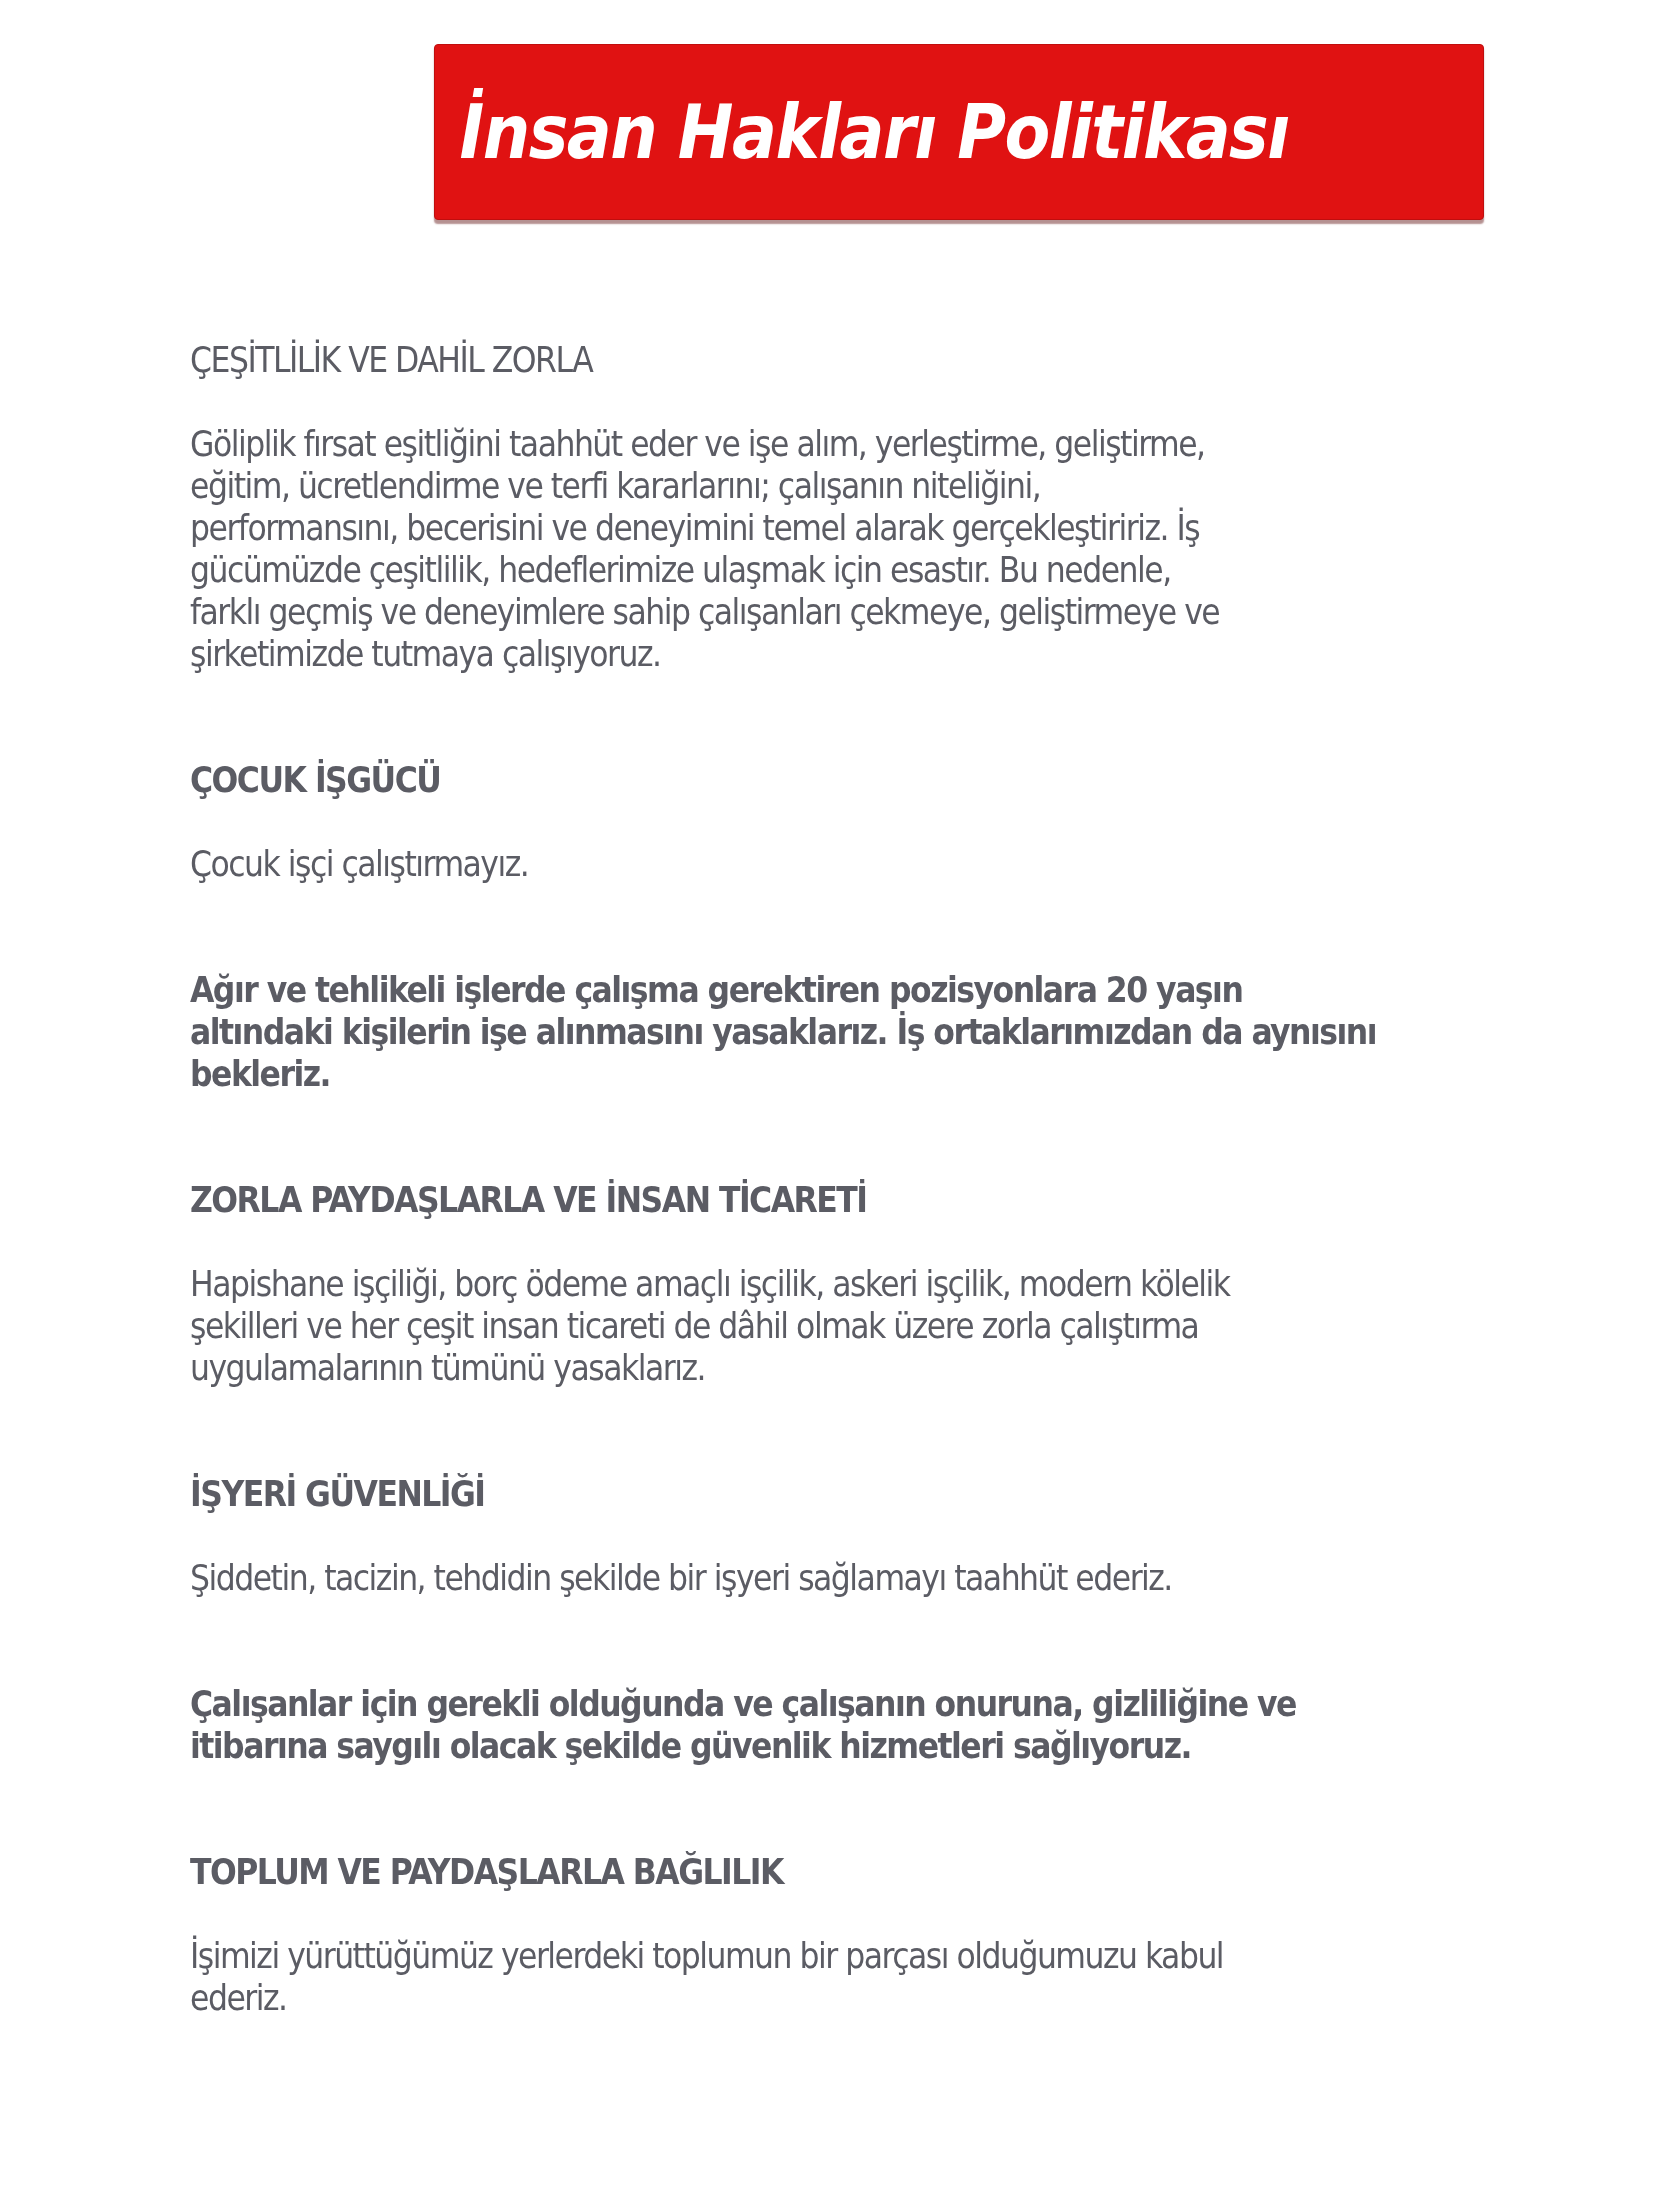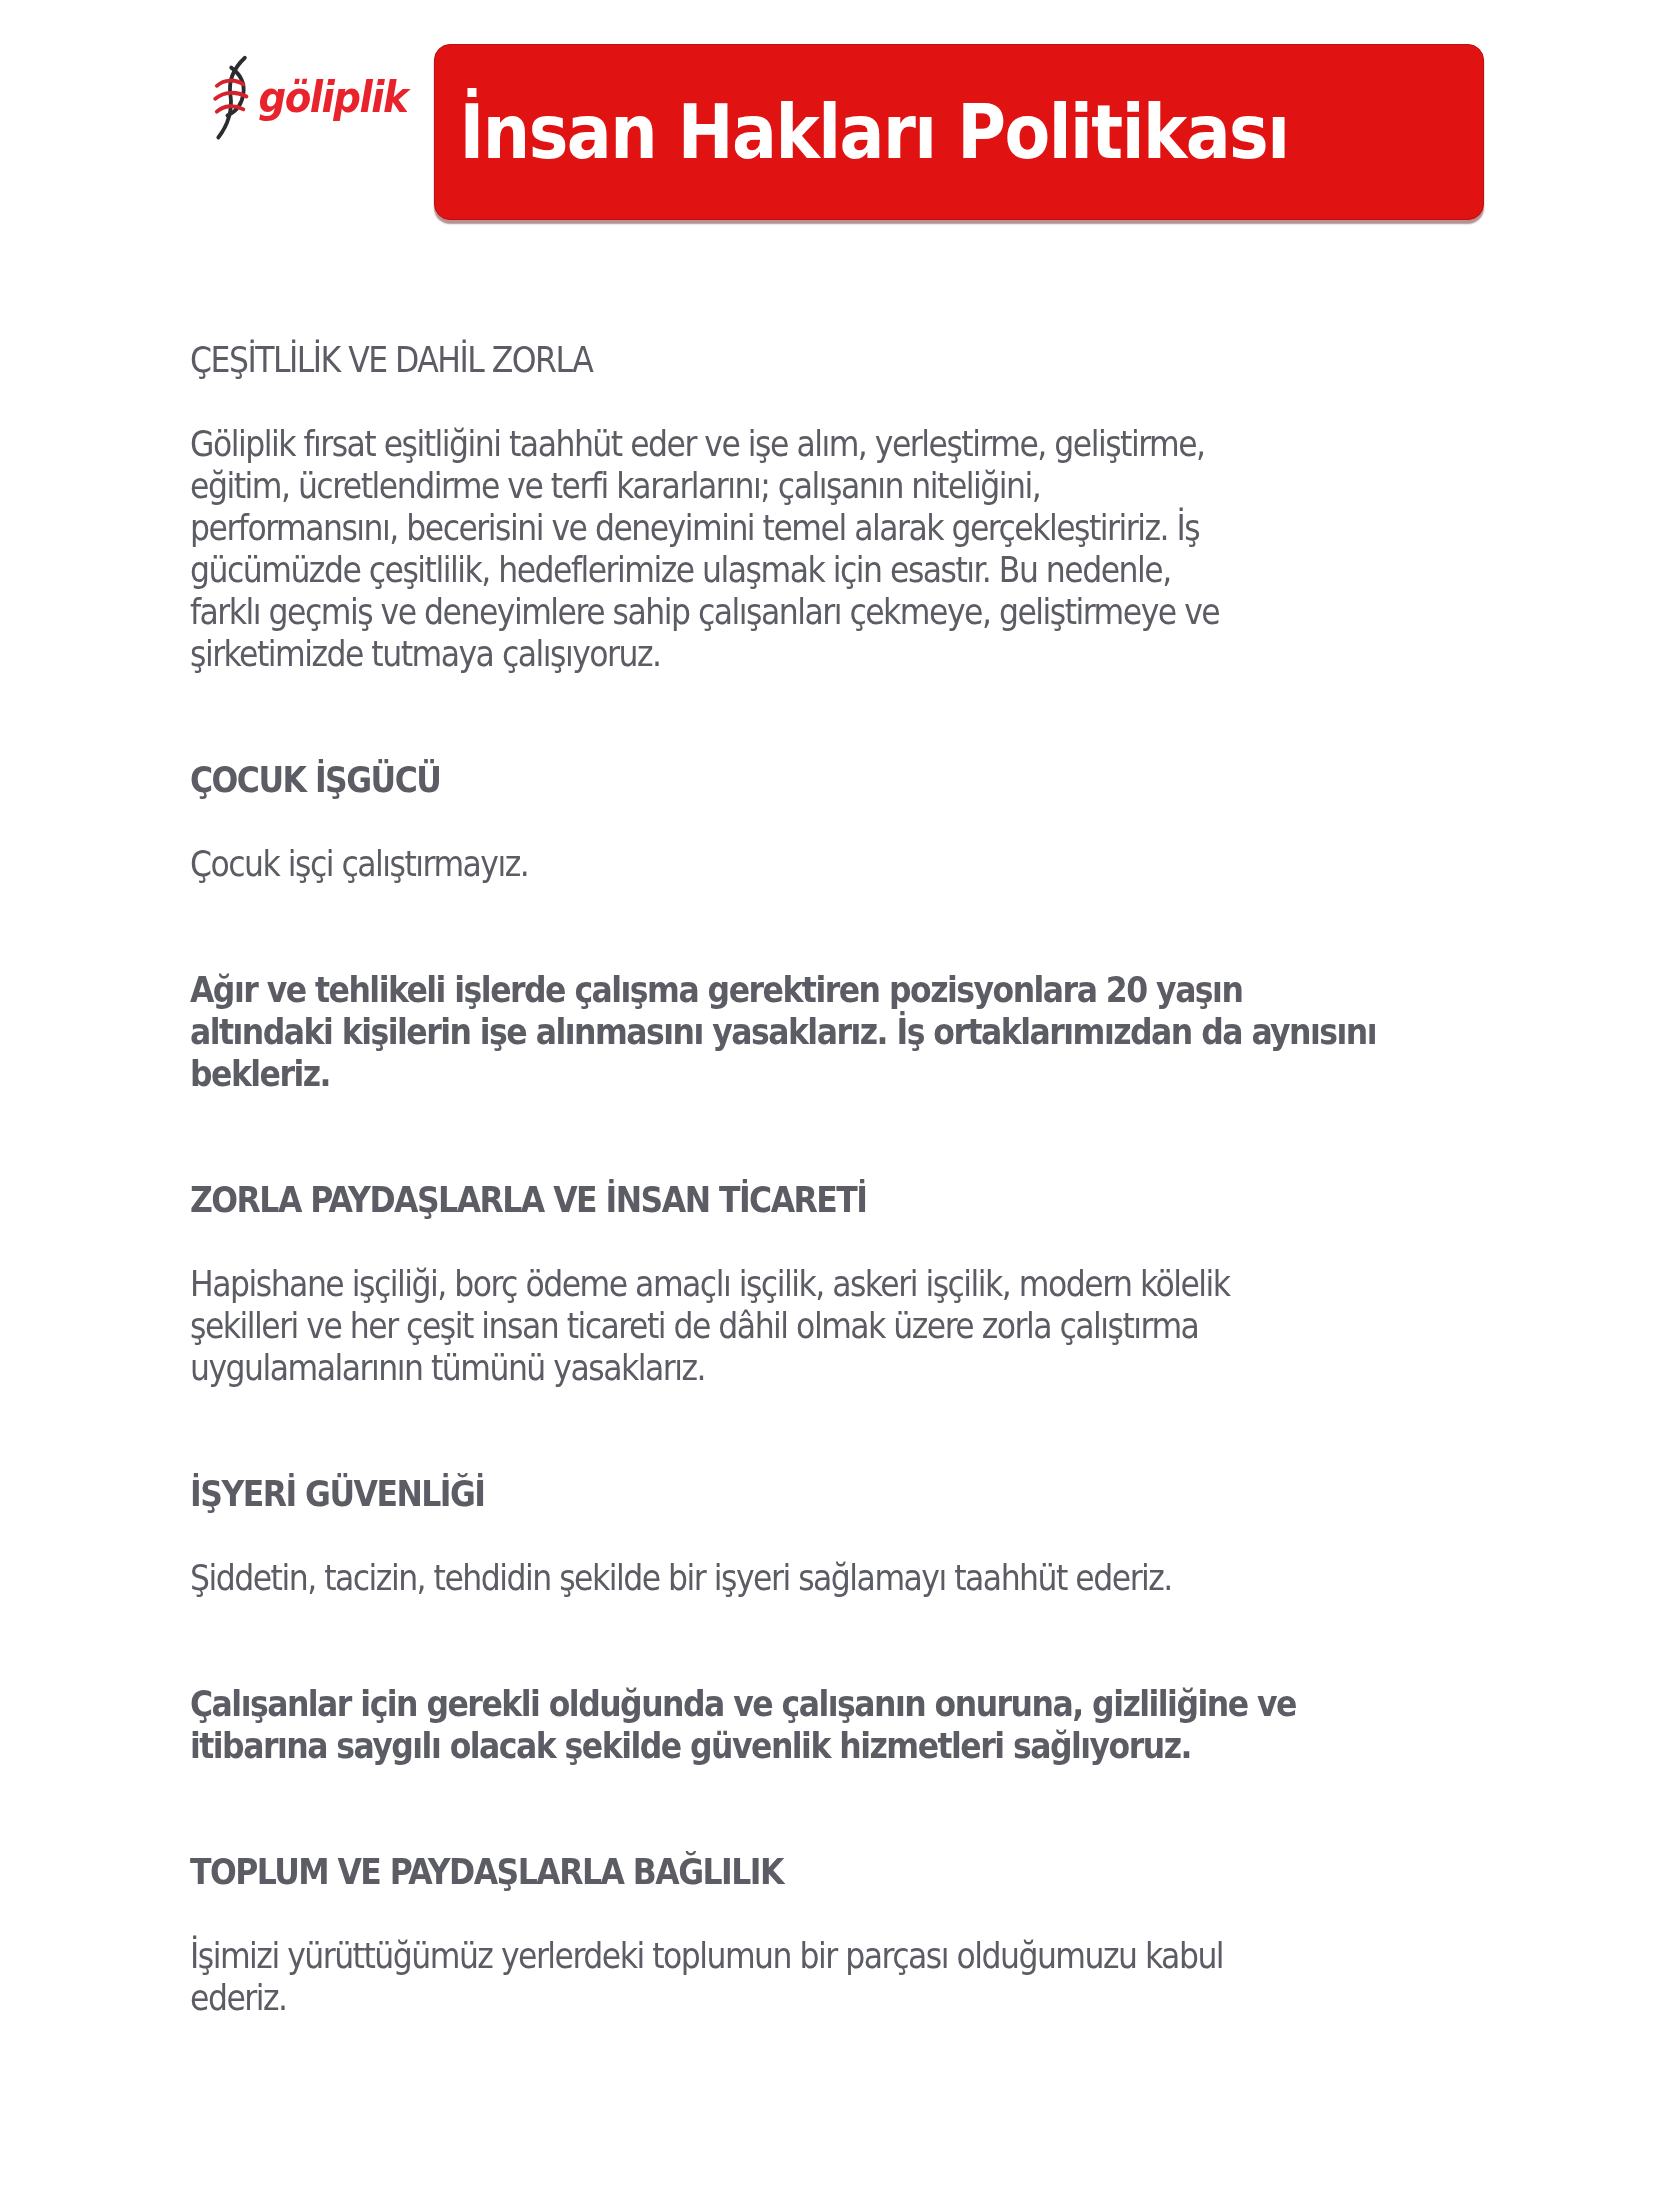--- a/index.html
+++ b/index.html
@@ -42,25 +42,26 @@
     margin-top: 17px;
   }
   .banner {
     position: absolute;
     left: 434px;
     top: 44px;
     width: 1050px;
     height: 176px;
     background: #e01212;
     border: 1.5px solid #c00e0e;
-    border-radius: 16px;
+    border-radius: 4px;
     box-shadow: 0 3.1px 1.5px rgba(90, 10, 10, 0.45);
     box-sizing: border-box;
     display: flex;
     align-items: center;
+    font-style: italic;
   }
   .banner-title {
     color: #ffffff;
     font-weight: bold;
     font-size: 74px;
     letter-spacing: -1.5px;
     padding-left: 24.5px;
     white-space: nowrap;
     line-height: 1;
   }
@@ -76,30 +77,20 @@
   .block { margin: 0; }
   .mt1 { margin-top: 42px; font-weight: bold; }
   .mt2 { }
   .h {  }
 </style>
 </head>
 <body>
 
 <div class="header">
 
-  <div class="logo">
-    <svg class="logo-icon" viewBox="0 0 54 112" xmlns="http://www.w3.org/2000/svg" aria-hidden="true">
-      <path d="M42 3 C27 17 20 33 23 52 C26 74 20 91 7 108" fill="none" stroke="#2b2b30" stroke-width="5" stroke-linecap="round"></path>
-      <path d="M24 16 C35 24 42 36 40 50 C38 66 30 74 19 79" fill="none" stroke="#2b2b30" stroke-width="5" stroke-linecap="round"></path>
-      <path d="M5 40 C15 31 29 31 40 38" fill="none" stroke="#d6232b" stroke-width="5" stroke-linecap="round"></path>
-      <path d="M3 57 C15 47 31 47 44 54" fill="none" stroke="#d6232b" stroke-width="5" stroke-linecap="round"></path>
-      <path d="M5 74 C15 65 29 65 40 71" fill="none" stroke="#d6232b" stroke-width="5" stroke-linecap="round"></path>
-    </svg>
-    <div class="wordmark">göliplik</div>
-  </div>
 
   <div class="banner">
     <div class="banner-title">İnsan Hakları Politikası</div>
   </div>
 
 </div>
 
 <div class="content">
   <div class="block h">ÇEŞİTLİLİK VE DAHİL ZORLA</div>
   <div class="block p mt2">Göliplik fırsat eşitliğini taahhüt eder ve işe alım, yerleştirme, geliştirme,

